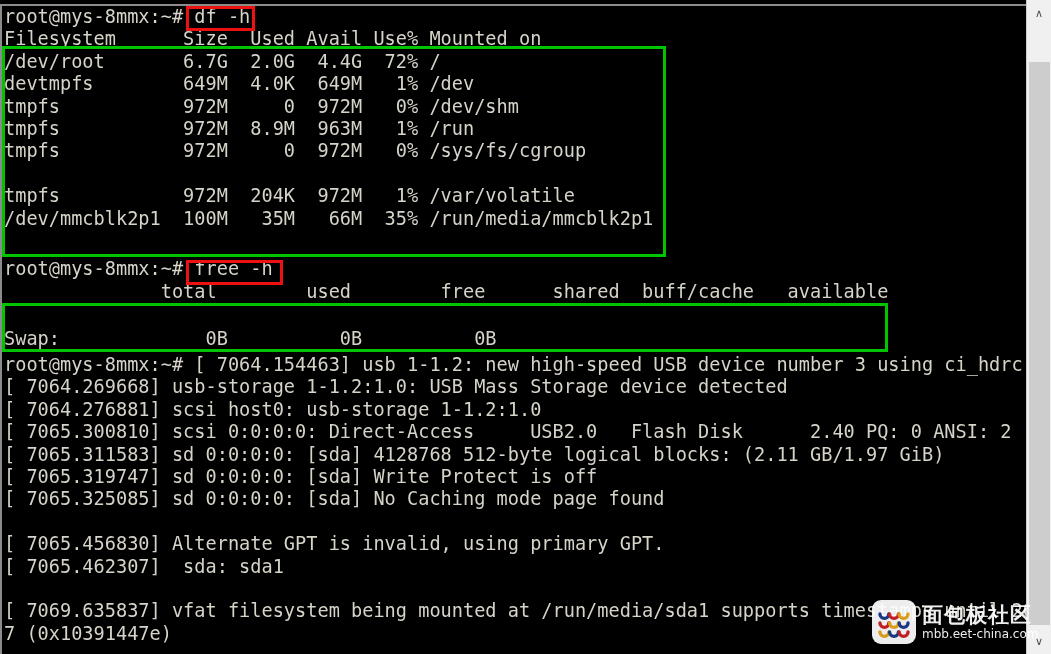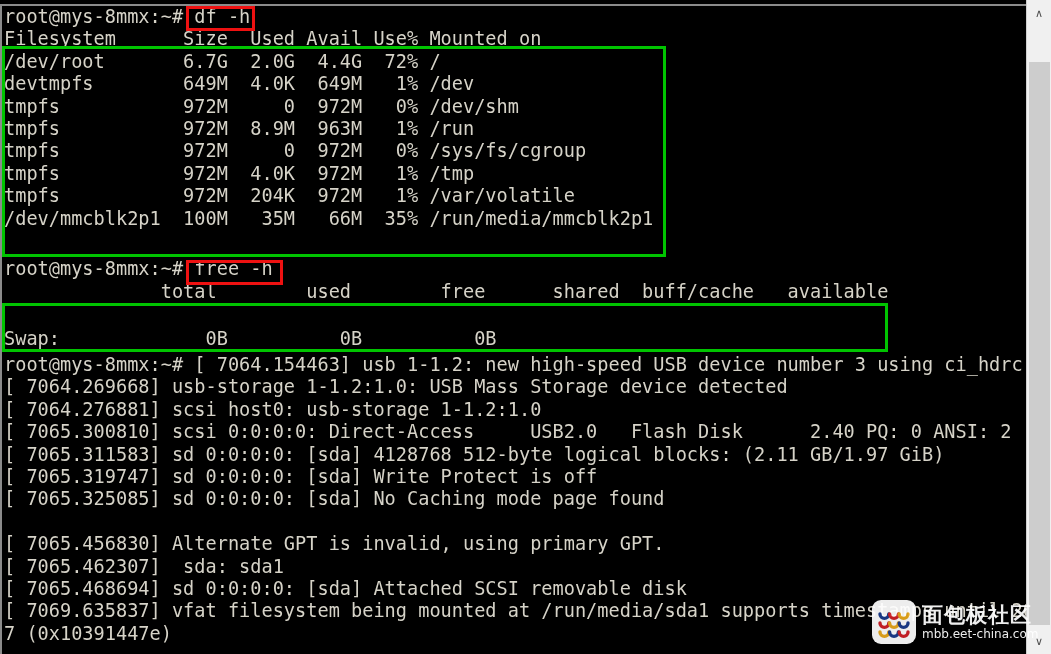--- a/index.html
+++ b/index.html
@@ -151,36 +151,34 @@
     <div class="edge-bottom"></div>
 
     <div class="term-body">
       <div class="line" style="top:0px">root@mys-8mmx:~# df -h</div>
       <div class="line" style="top:22.4px">Filesystem      Size  Used Avail Use% Mounted on</div>
       <div class="line" style="top:44.8px">/dev/root       6.7G  2.0G  4.4G  72% /</div>
       <div class="line" style="top:67.2px">devtmpfs        649M  4.0K  649M   1% /dev</div>
       <div class="line" style="top:89.6px">tmpfs           972M     0  972M   0% /dev/shm</div>
       <div class="line" style="top:112px">tmpfs           972M  8.9M  963M   1% /run</div>
       <div class="line" style="top:134.4px">tmpfs           972M     0  972M   0% /sys/fs/cgroup</div>
-      <div class="line" style="top:156.8px">tmpfs           972M  4.0K  972M   1% /tmp</div>
       <div class="line" style="top:179.2px">tmpfs           972M  204K  972M   1% /var/volatile</div>
       <div class="line" style="top:201.6px">/dev/mmcblk2p1  100M   35M   66M  35% /run/media/mmcblk2p1</div>
       <div class="line" style="top:252px">root@mys-8mmx:~# free -h</div>
       <div class="line" style="top:274.5px">              total        used        free      shared  buff/cache   available</div>
       <div class="line" style="top:322.4px">Swap:             0B          0B          0B</div>
       <div class="line" style="top:348px">root@mys-8mmx:~# [ 7064.154463] usb 1-1.2: new high-speed USB device number 3 using ci_hdrc</div>
       <div class="line" style="top:370.4px">[ 7064.269668] usb-storage 1-1.2:1.0: USB Mass Storage device detected</div>
       <div class="line" style="top:392.8px">[ 7064.276881] scsi host0: usb-storage 1-1.2:1.0</div>
       <div class="line" style="top:415.2px">[ 7065.300810] scsi 0:0:0:0: Direct-Access     USB2.0   Flash Disk      2.40 PQ: 0 ANSI: 2</div>
       <div class="line" style="top:437.6px">[ 7065.311583] sd 0:0:0:0: [sda] 4128768 512-byte logical blocks: (2.11 GB/1.97 GiB)</div>
       <div class="line" style="top:460px">[ 7065.319747] sd 0:0:0:0: [sda] Write Protect is off</div>
       <div class="line" style="top:482.4px">[ 7065.325085] sd 0:0:0:0: [sda] No Caching mode page found</div>
       <div class="line" style="top:527.2px">[ 7065.456830] Alternate GPT is invalid, using primary GPT.</div>
       <div class="line" style="top:549.6px">[ 7065.462307]  sda: sda1</div>
-      <div class="line" style="top:572px">[ 7065.468694] sd 0:0:0:0: [sda] Attached SCSI removable disk</div>
       <div class="line" style="top:594.4px">[ 7069.635837] vfat filesystem being mounted at /run/media/sda1 supports timestamps until 203</div>
       <div class="line" style="top:616.8px">7 (0x10391447e)</div>
     </div>
 
     <div class="box red" style="left:186px; top:2px;   width:69px;  height:25px;"></div>
     <div class="box green" style="left:2px;   top:42px;  width:664px; height:211px;"></div>
     <div class="box red" style="left:186px; top:256px; width:97px;  height:25px;"></div>
     <div class="box green" style="left:2px;   top:299px; width:886px; height:49px;"></div>
   </div>
 

